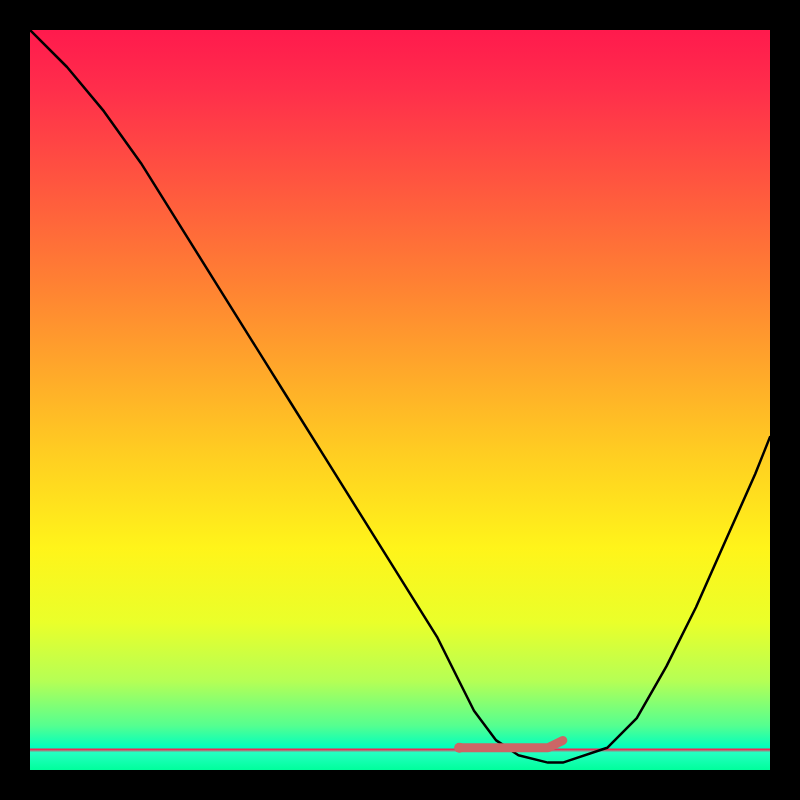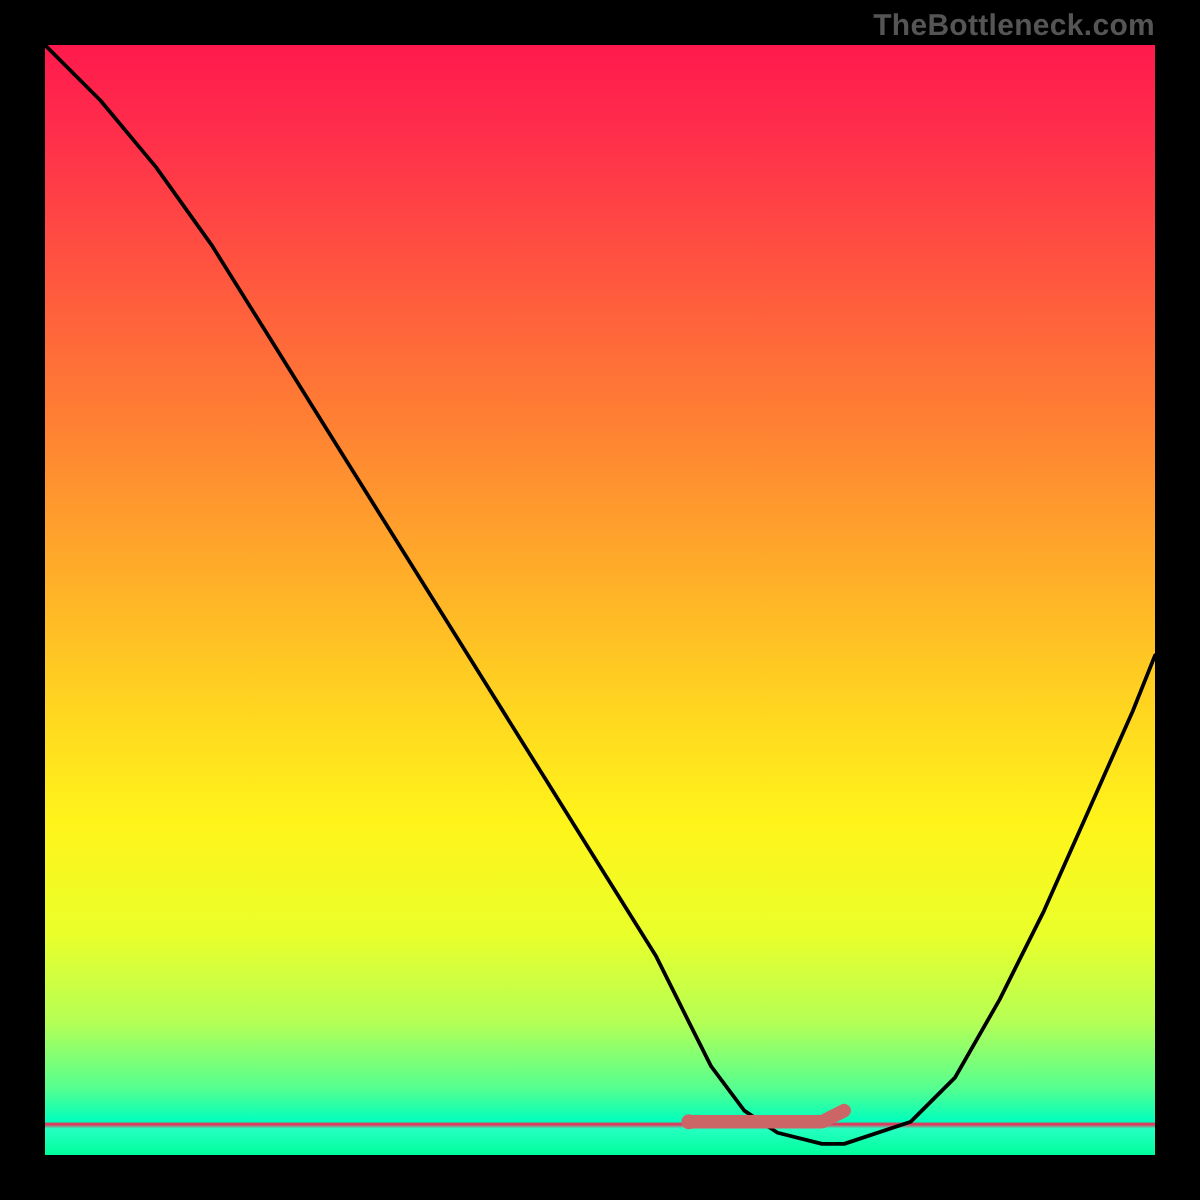--- a/index.html
+++ b/index.html
@@ -60,21 +60,20 @@
     position: absolute;
     inset: 0;
     width: 100%;
     height: 100%;
   }
 </style>
 </head>
 <body>
 
 <div class="frame">
-  <div class="attribution">TheBottleneck.com</div>
 
   <div class="plot-area">
     <div class="gradient-bg"></div>
 
     <svg class="curve" viewBox="0 0 740 740" preserveAspectRatio="none">
       <path id="main-curve" fill="none" stroke="#000" stroke-width="2.5" stroke-linecap="round" stroke-linejoin="round" d="M0.0 0.0 L37.0 37.0 L74.0 81.4 L111.0 133.2 L148.0 192.4 L185.0 251.6 L222.0 310.8 L259.0 370.0 L296.0 429.2 L333.0 488.4 L370.0 547.6 L407.0 606.8 L429.2 651.2 L444.0 680.8 L466.2 710.4 L488.4 725.2 L518.0 732.6 L532.8 732.6 L577.2 717.8 L606.8 688.2 L636.4 636.4 L666.0 577.2 L695.6 510.6 L725.2 444.0 L740.0 407.0"></path>
       <path id="marker-path" fill="none" stroke="#cc6666" stroke-width="9" stroke-linecap="round" stroke-linejoin="round" d="M429.2 717.8 L444.0 717.8 L466.2 717.8 L488.4 717.8 L518.0 717.8 L532.8 710.4"></path>
       <circle id="marker-dot" r="5" fill="#cc6666" cx="429.2" cy="717.8"></circle>
     </svg>
   </div>

